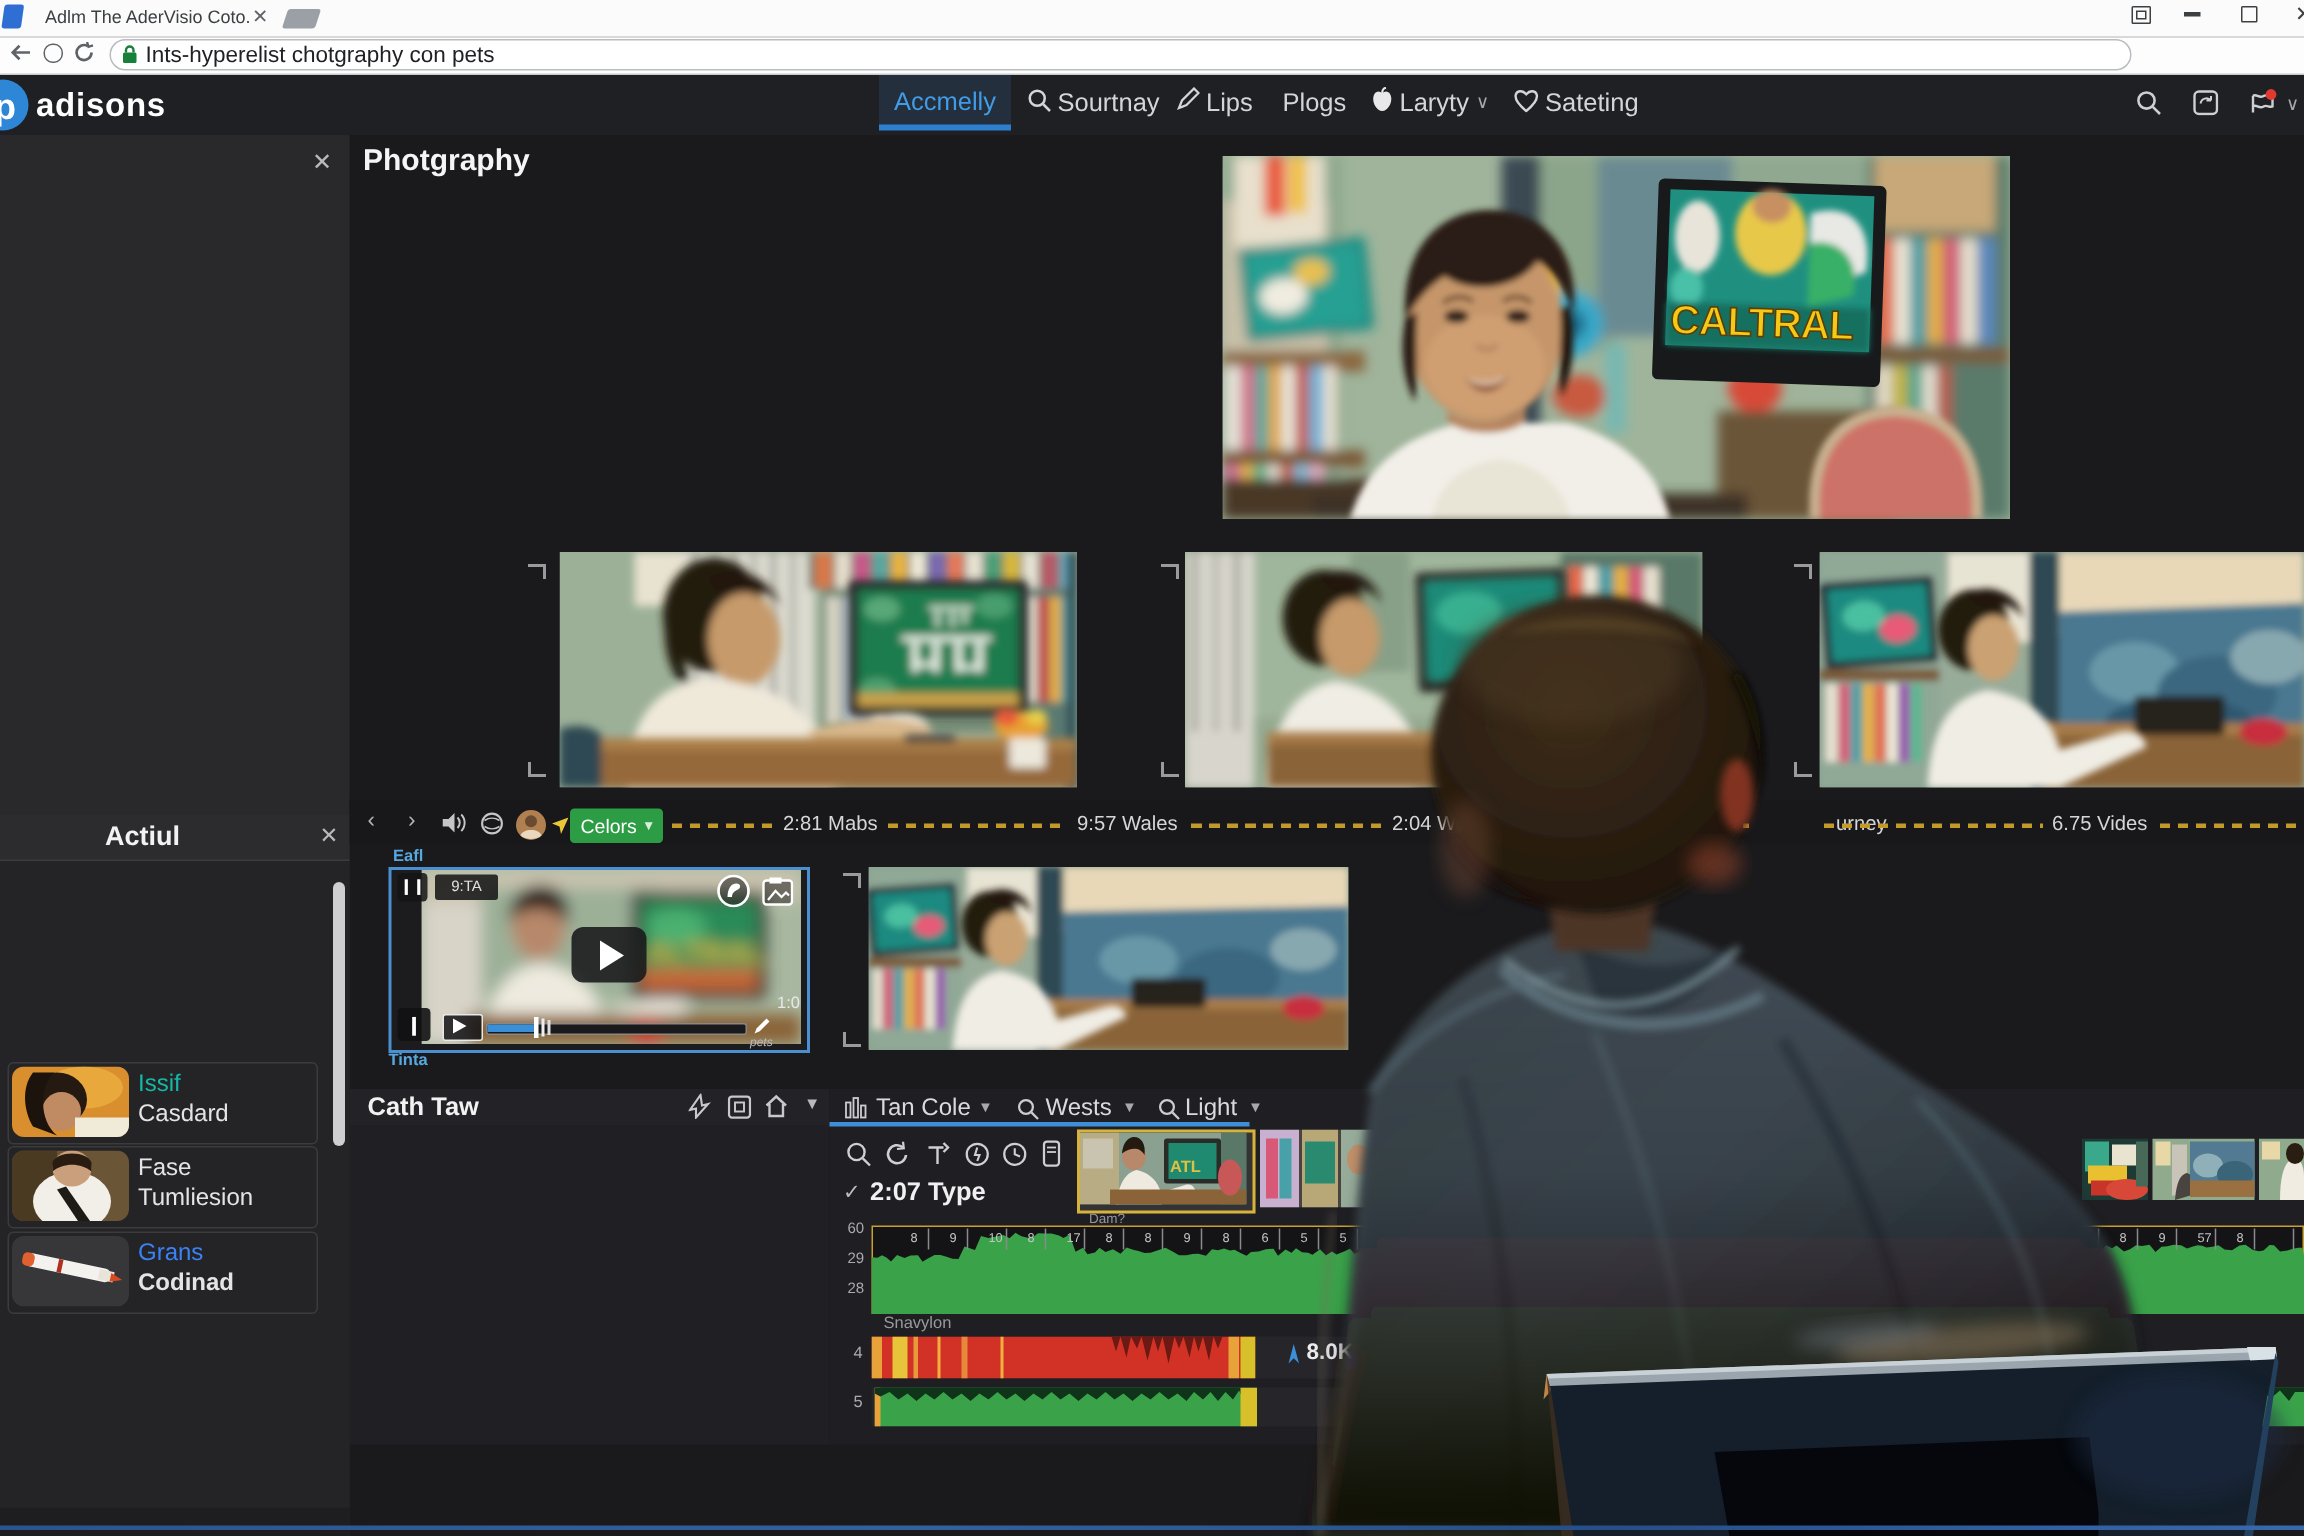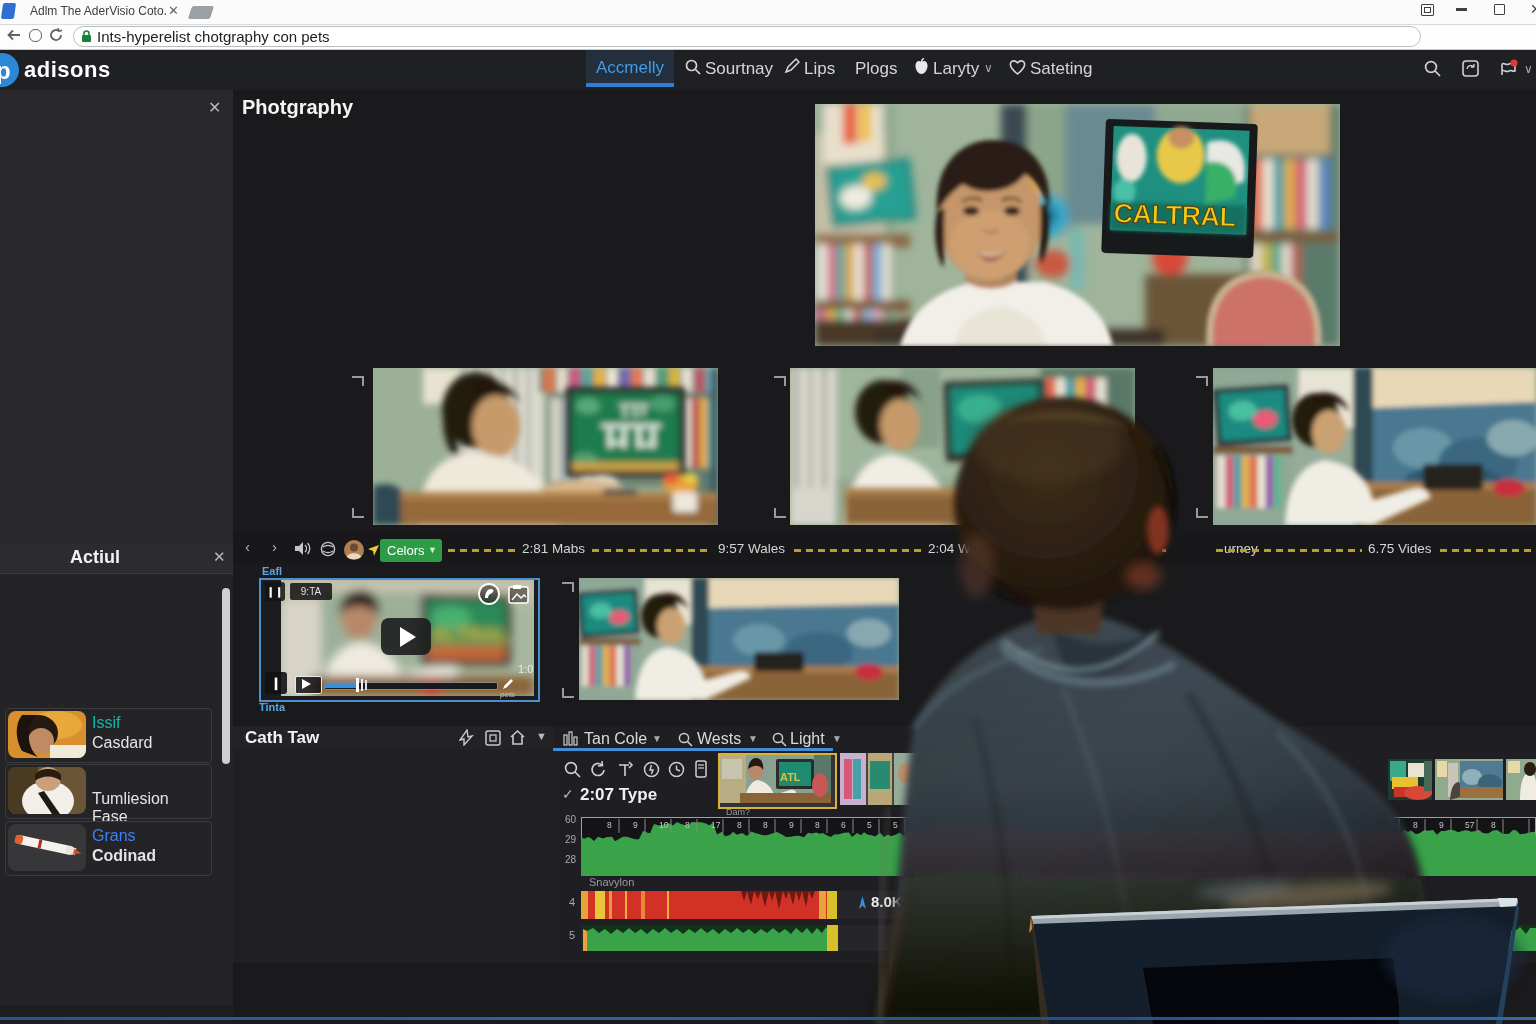--- a/index.html
+++ b/index.html
@@ -106,21 +106,21 @@
 
 <div class="abs" style="left:5px;top:764px;width:205px;height:53px;border:1px solid #3b3b3e;border-radius:4px;"></div>
 <svg class="abs" style="left:8px;top:767px;border-radius:8px;" width="78" height="47" viewBox="0 0 78 47">
     <rect width="78" height="47" fill="#6a5636"></rect>
     <rect x="0" y="0" width="30" height="47" fill="#4a3a22"></rect>
     <ellipse cx="40" cy="34" rx="26" ry="20" fill="#f2efe8"></ellipse>
     <ellipse cx="40" cy="12" rx="13" ry="12" fill="#caa07c"></ellipse>
     <path d="M27 8 C30 0 50 0 53 8 L53 14 C46 8 34 8 27 14 Z" fill="#2a1c10"></path>
     <path d="M30 26 L44 47 L52 47 L36 24 Z" fill="#1e1a16"></path>
   </svg>
-<div class="abs" style="left:92px;top:808px;font-size:16px;color:#e4e4e6;">Fase</div>
+<div class="abs" style="left:92px;top:770px;font-size:16px;color:#e4e4e6;">Fase</div>
 <div class="abs" style="left:92px;top:790px;font-size:16px;color:#e4e4e6;">Tumliesion</div>
 
 <div class="abs" style="left:5px;top:821px;width:205px;height:53px;border:1px solid #3b3b3e;border-radius:4px;"></div>
 <svg class="abs" style="left:8px;top:824px;border-radius:8px;" width="78" height="47" viewBox="0 0 78 47">
     <rect width="78" height="47" fill="#37373a"></rect>
     <g transform="rotate(12 39 23)">
       <rect x="8" y="17" width="58" height="9" rx="4" fill="#f4f2ee"></rect>
       <rect x="6" y="17" width="8" height="9" rx="3" fill="#e06030"></rect>
       <rect x="58" y="18" width="10" height="7" fill="#e8e4da"></rect>
       <path d="M66 19 L74 22 L66 25 Z" fill="#d84a20"></path>

